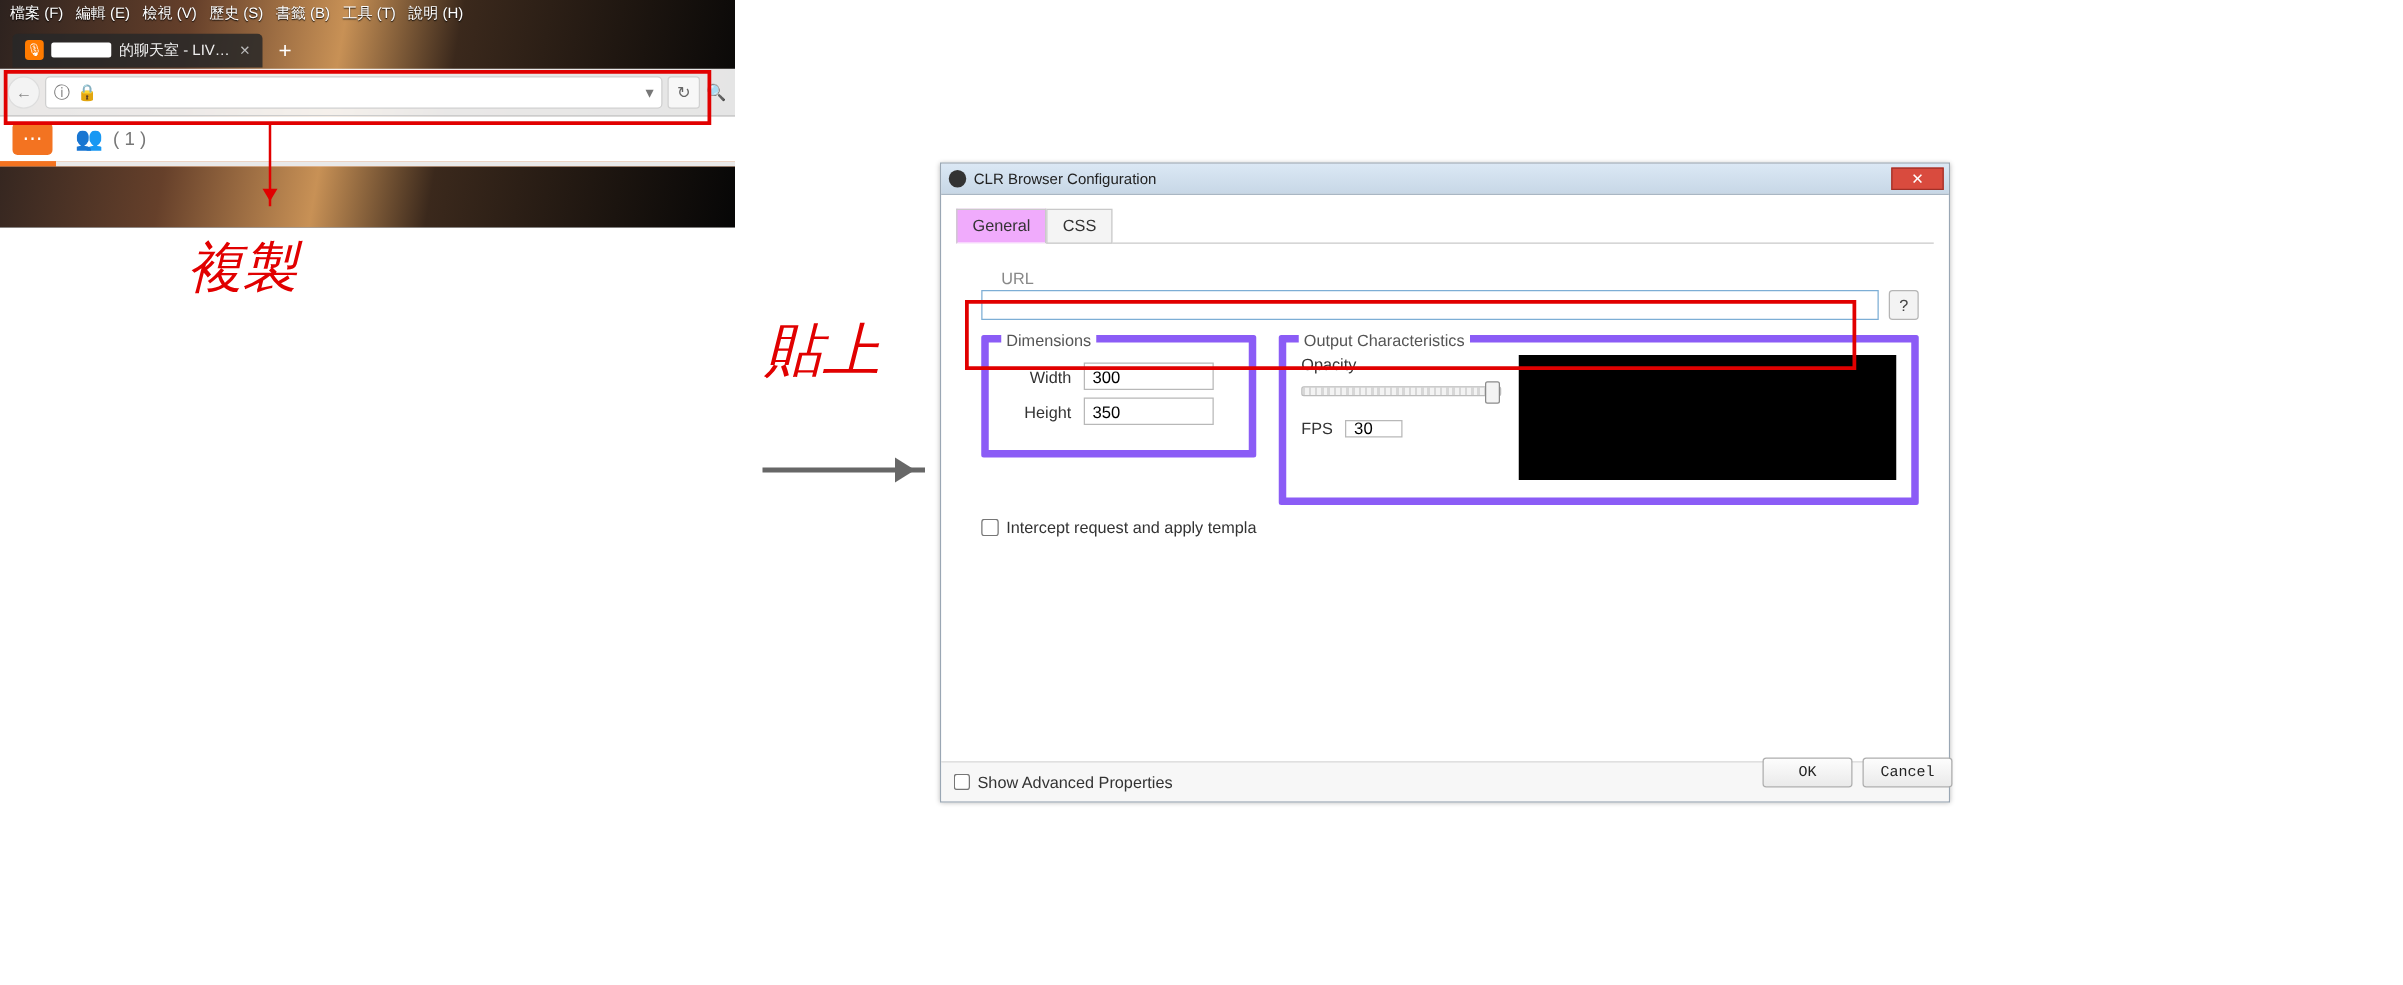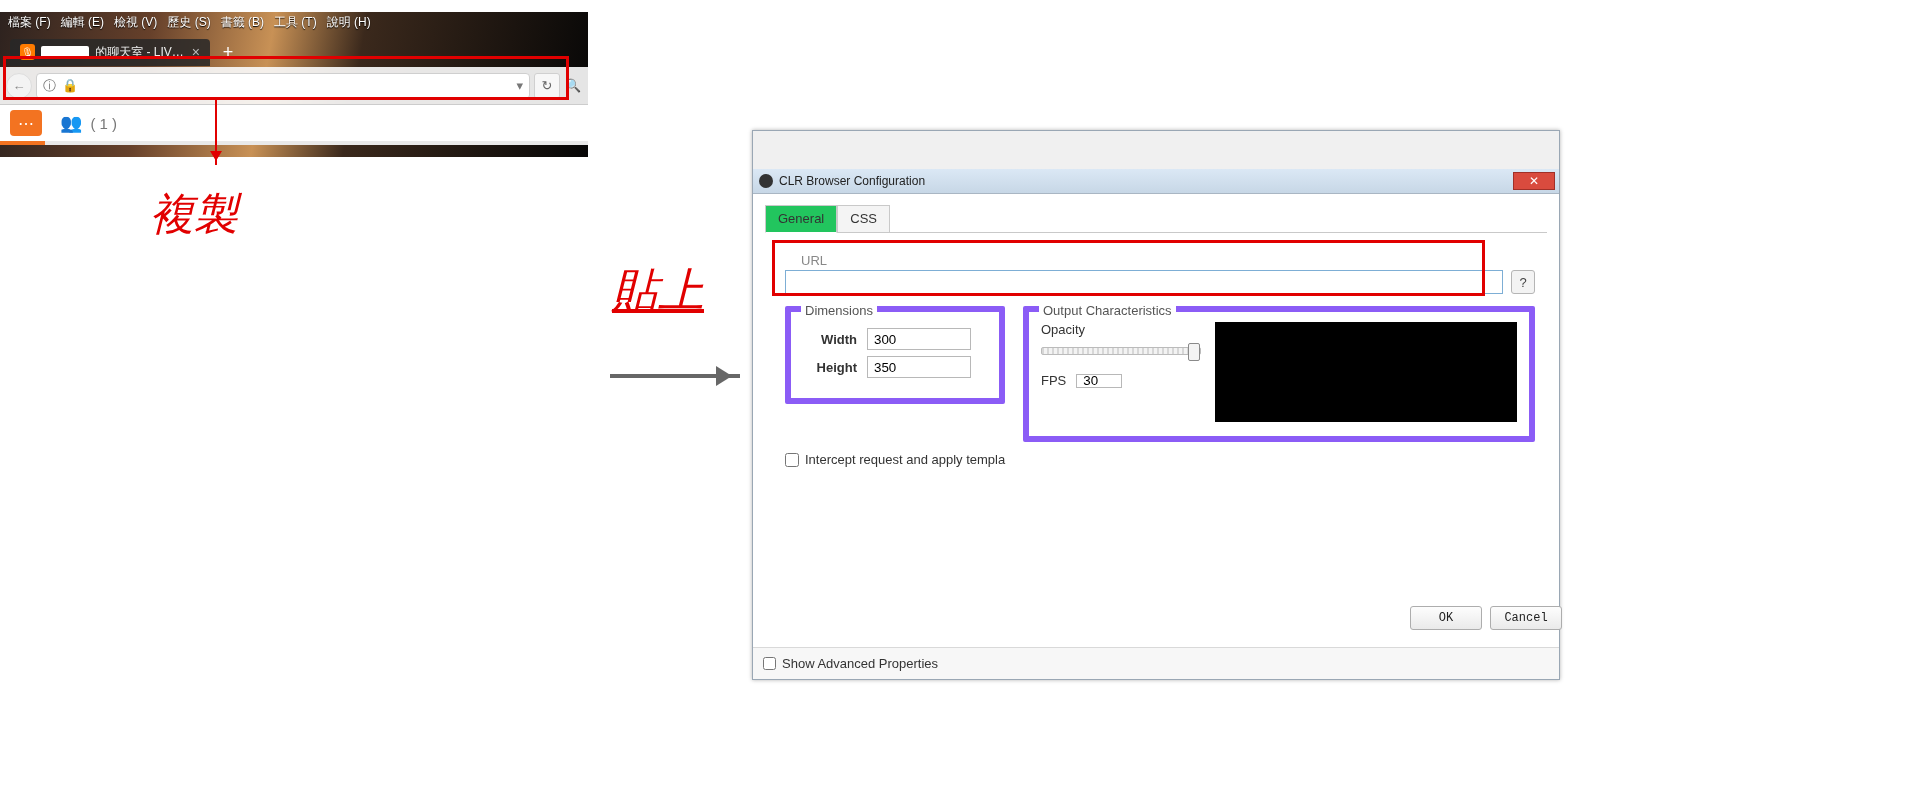--- a/index.html
+++ b/index.html
@@ -8,23 +8,23 @@
     font-size: 13px;
     background: #fff;
     width: 1922px;
     height: 788px;
     position: relative;
     color: #333;
   }
   
   .fx-window {
     position: absolute;
-    left: 0; top: 12px;
+    left: 0; top: 0;
     width: 588px;
-    height: 145px;
+    height: 182px;
     background: #404040;
     overflow: hidden;
   }
   .fx-bg {
     position:absolute; inset:0;
     background: linear-gradient(100deg,#2b1f1b 0%,#6a4028 25%,#d79a58 45%,#3a2618 60%,#000 100%);
     opacity:0.9;
   }
   .fx-menubar {
     position: relative;
@@ -109,58 +109,57 @@
     position:absolute;left:215px;top:100px;width:2px;height:65px;background:#e10000;
   }
   .anno-arrow-down::after{
     content:"";position:absolute;left:-5px;bottom:-2px;border:6px solid transparent;border-top:10px solid #e10000;
   }
   .anno-copy{
     position:absolute;left:150px;top:185px;color:#e10000;font-size:44px;
     font-family:"DFKai-SB","KaiTi",serif;font-style:italic;
   }
   .anno-paste{
-    position:absolute;left:612px;top:260px;color:#e10000;font-size:46px;
-    font-family:"DFKai-SB","KaiTi",serif;font-style:italic;text-decoration:underline;
+    position:absolute;left:612px;top:250px;color:#e10000;font-size:46px;
+    font-family:"DFKai-SB","KaiTi",serif;font-style:italic;
   }
   .anno-arrow-right{
     position:absolute;left:610px;top:374px;width:130px;height:4px;background:#676767;
   }
   .anno-arrow-right::after{
     content:"";position:absolute;right:-2px;top:-8px;border:10px solid transparent;border-left:16px solid #676767;
   }
 
   
   .clr-dialog{
     position:absolute;
     left:752px; top:130px; width:808px;
     background:#f0f0f0;border:1px solid #9aa7b4;
     box-shadow:0 0 4px rgba(0,0,0,0.3);
   }
   .clr-titlebar{
     display:flex;align-items:center;justify-content:space-between;
     background:linear-gradient(#dbe8f5,#c7d7e6);
     padding:3px 4px 3px 6px;font-size:12px;color:#222;
     border-bottom:1px solid #a9b6c3;
-    margin-top:38px;
   }
   .clr-titlebar .tb-left{display:flex;align-items:center;gap:6px;}
   .clr-appicon{width:14px;height:14px;background:#333;border-radius:50%;}
   .clr-close{
     background:#d94b3e;color:#fff;border:1px solid #a03028;
     width:42px;height:18px;display:flex;align-items:center;justify-content:center;
     font-size:12px;border-radius:0;
   }
   .clr-body{padding:10px 12px 8px 12px;background:#fff;}
   .clr-tabs{display:flex;border-bottom:1px solid #c9c9c9;margin-bottom:10px;}
   .clr-tab{
     padding:5px 12px 6px;border:1px solid #c9c9c9;background:#f4f4f4;
     font-size:13px;position:relative;top:1px;cursor:pointer;
   }
-  .clr-tab.active{background:#22c55e;border-bottom:1px solid #fff;}
+  .clr-tab.active{background:#f0abfc;border-bottom:1px solid #fff;}
   .clr-section-label{color:#555;font-size:13px;margin:4px 0 6px 20px;}
   .clr-url-row{display:flex;align-items:center;gap:8px;margin:0 12px 12px 20px;position:relative;}
   .clr-url-input{
     flex:1;height:24px;border:1px solid #7daed5;padding:2px 6px;background:#fff;
   }
   .clr-help-btn{
     width:24px;height:24px;border:1px solid #b5b5b5;background:#f3f3f3;border-radius:3px;
     display:flex;align-items:center;justify-content:center;color:#444;
   }
   .red-box-clr{
@@ -170,21 +169,21 @@
   .fieldset{
     border:6px solid #8b5cf6;border-radius:2px;padding:10px 12px 14px;margin:0;
     position:relative;
   }
   .fieldset .legend{
     position:absolute;top:-9px;left:10px;background:#fff;padding:0 4px;color:#555;font-size:13px;
   }
   .row-dims{display:flex;gap:18px;margin:0 12px 10px 20px;align-items:flex-start;}
   .dims-box{width:220px;}
   .dim-row{display:flex;align-items:center;gap:10px;margin:6px 0;}
-  .dim-row label{width:54px;text-align:right;color:#333;font-weight:bold;}
+  .dim-row label{width:54px;text-align:right;color:#333;}
   .dim-row input{width:104px;height:22px;border:1px solid #b8b8b8;padding:2px 6px;}
   .out-box{flex:1;display:flex;gap:14px;}
   .out-left{width:160px;}
   .opacity-label{color:#333;margin-bottom:4px;}
   .slider-track{
     height:8px;border:1px solid #bbb;border-radius:2px;background:repeating-linear-gradient(90deg,#d7d7d7 0 2px,#f3f3f3 2px 5px);
     position:relative;margin:10px 0 14px;
   }
   .slider-thumb{
     position:absolute;right:0;top:-5px;width:12px;height:18px;background:#f4f4f4;border:1px solid #8a8a8a;border-radius:2px;

